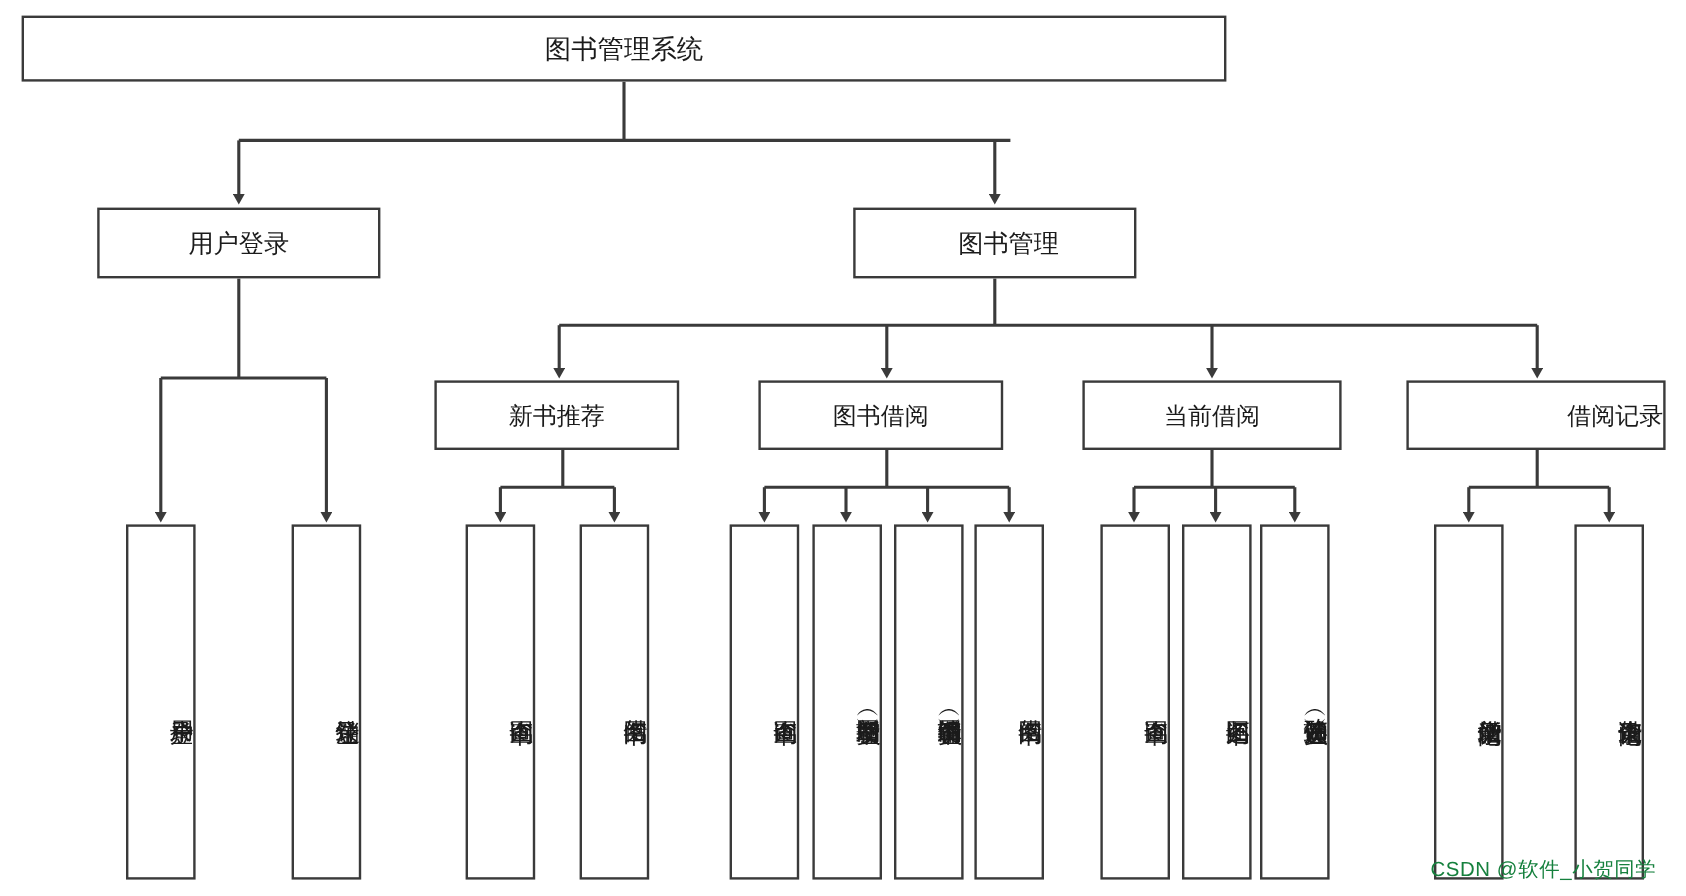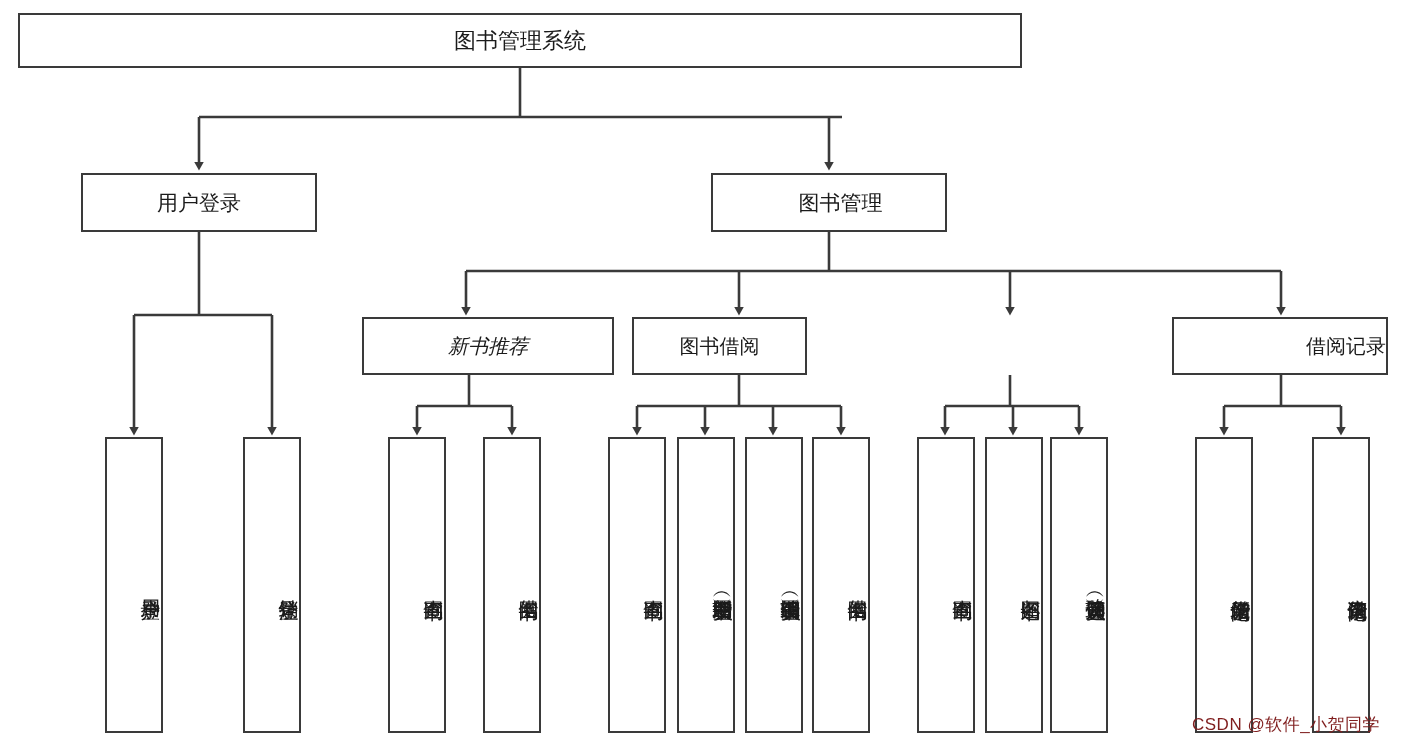--- a/index.html
+++ b/index.html
@@ -56,21 +56,21 @@
     justify-content: center;
   }
   .node.leaf > .node-label {
     writing-mode: vertical-rl;
     text-orientation: upright;
     white-space: nowrap;
   }
   .watermark {
     position: absolute;
     font-size: 17px;
-    color: #7f1d1d;
+    color: #15803d;
     white-space: nowrap;
     letter-spacing: 0.5px;
   }
 </style>
 </head>
 <body>
 
 <div id="diagram-root">
 
   <svg id="connectors" viewBox="0 0 1405 747" xmlns="http://www.w3.org/2000/svg">
@@ -128,28 +128,31 @@
   </div>
 
   <div class="node level-2" style="left:81px; top:173px; width:236px; height:59px;">
     <span class="node-label">用户登录</span>
   </div>
 
   <div class="node level-2" style="left:711px; top:173px; width:236px; height:59px;padding-left:23px;">
     <span class="node-label">图书管理</span>
   </div>
 
-  <div class="node level-3" style="left:362px; top:317px; width:252px; height:58px;font-style:italic;">
+  <div class="node level-3" style="left:362px; top:317px; width:204px; height:58px;">
     <span class="node-label">新书推荐</span>
   </div>
 
-  <div class="node level-3" style="left:632px; top:317px; width:175px; height:58px;">
+  <div class="node level-3" style="left:632px; top:317px; width:204px; height:58px;">
     <span class="node-label">图书借阅</span>
   </div>
 
+  <div class="node level-3" style="left:902px; top:317px; width:216px; height:58px;">
+    <span class="node-label">当前借阅</span>
+  </div>
 
   <div class="node level-3" style="left:1172px; top:317px; width:216px; height:58px;justify-content:flex-end;">
     <span class="node-label">借阅记录</span>
   </div>
 
   <div class="node leaf" style="left:105px; top:437px; width:58px; height:296px;">
     <span class="node-label">用户登录</span>
   </div>
 
   <div class="node leaf" style="left:243px; top:437px; width:58px; height:296px;">

